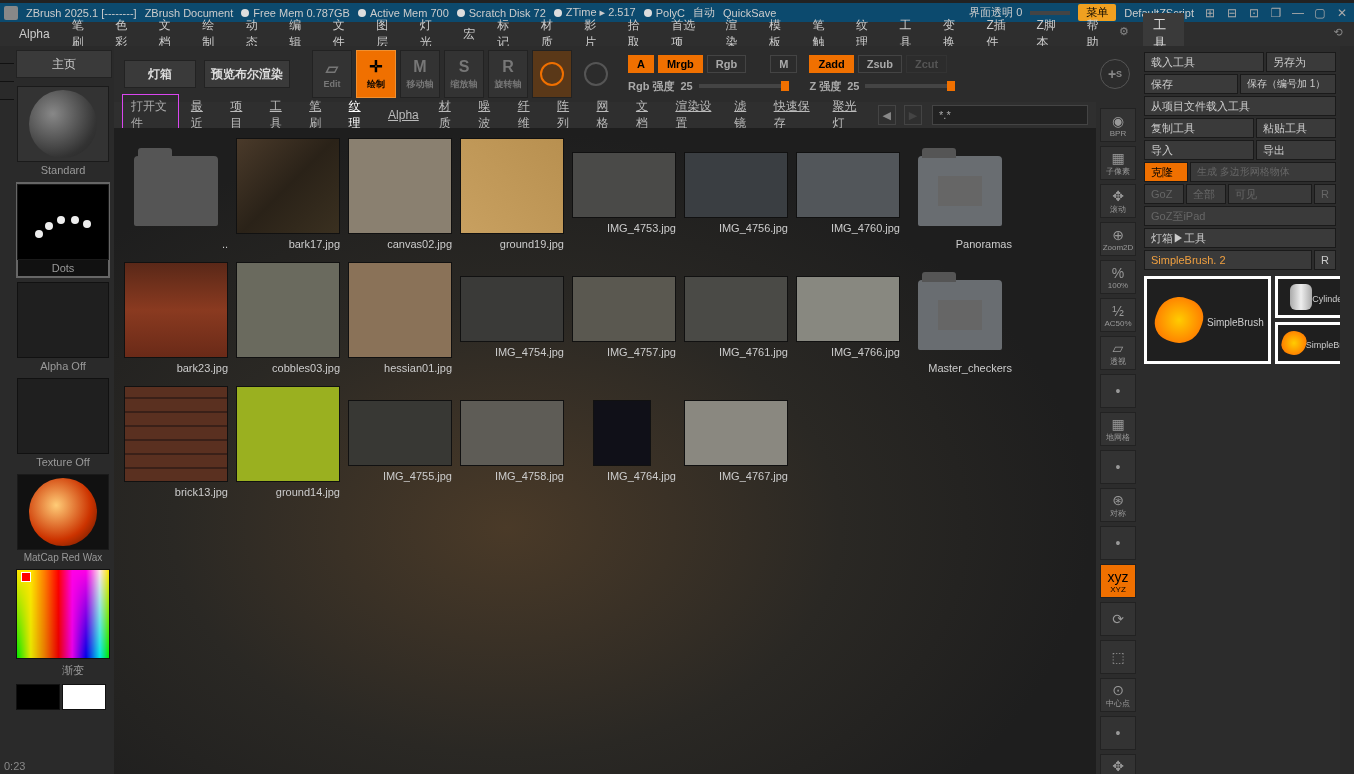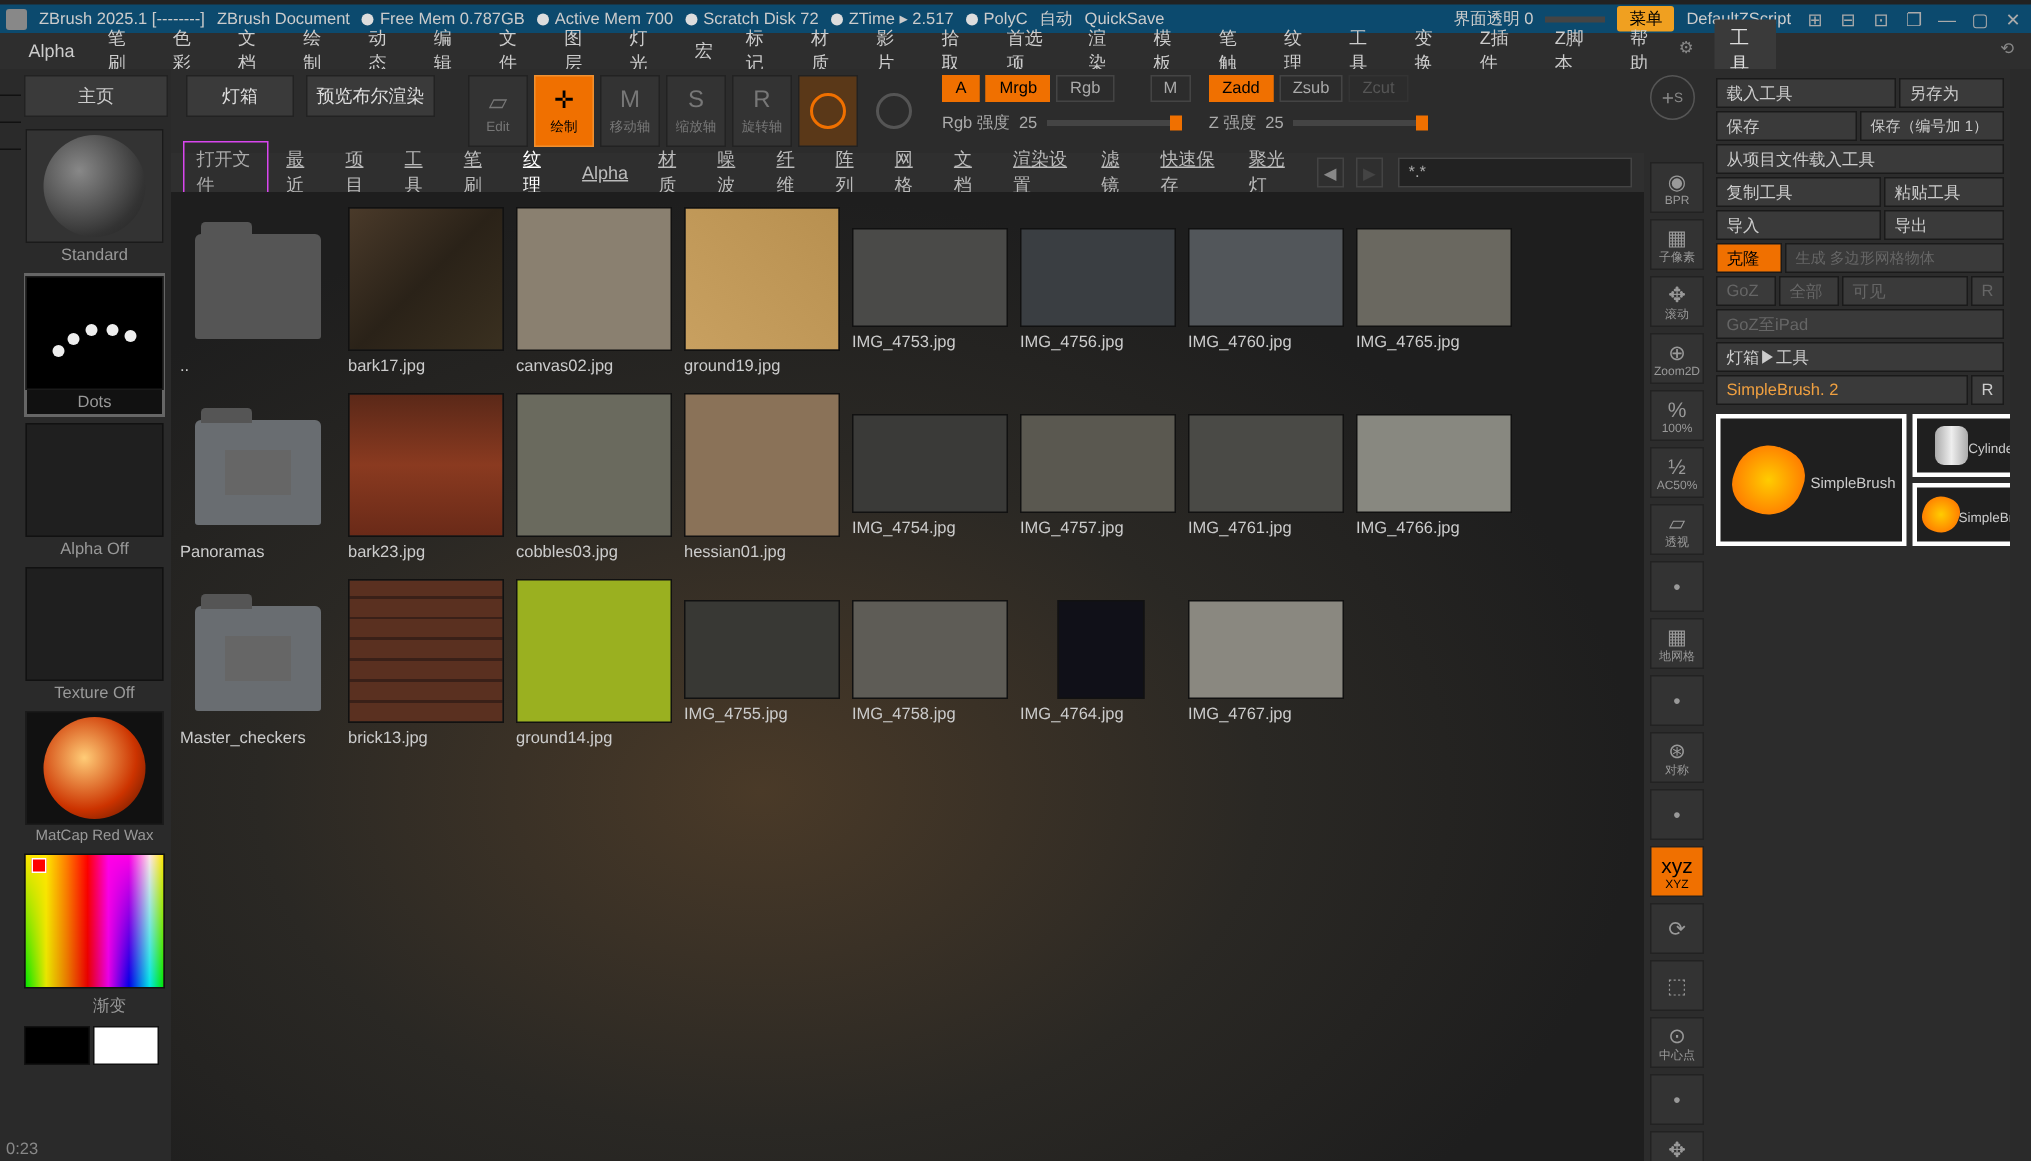--- a/index.html
+++ b/index.html
@@ -43,21 +43,21 @@
 
 .colorpick { width: 94px; height: 90px; background: linear-gradient(to bottom, #ff0000, #000); border: 1px solid #111; position: relative; overflow: hidden; }
 .colorpick::before { content: ''; position: absolute; inset: 0; background: linear-gradient(90deg, #0f0, #ff0 15%, #f80 30%, #f00 45%, #f0f 60%, #00f 75%, #0ff 90%, #0f0); mix-blend-mode: screen; opacity: 0.9; }
 .colorpick .sel { position: absolute; top: 2px; left: 4px; width: 10px; height: 10px; border: 1px solid #fff; background: #f00; }
 .gradlabel { font-size: 11px; color: #999; padding: 2px 4px; margin-left: 42px; }
 .swpair { display: flex; gap: 2px; padding: 2px 0; }
 .swpair .sw { width: 44px; height: 26px; border: 1px solid #111; }
 
 
 .center { flex: 1; display: flex; flex-direction: column; background: #262626; }
-.toolbar { height: 68px; background: #2c2c2c; display: flex; padding: 4px 10px; gap: 4px; }
+.toolbar { height: 68px; background: #2c2c2c; display: flex; align-items: center; padding: 4px 10px; gap: 4px; font-weight: bold; }
 .bigbtn { width: 86px; height: 28px; background: #3a3a3a; border: 1px solid #222; display: flex; align-items: center; justify-content: center; color: #ddd; font-size: 12px; margin-right: 4px; }
 .iconbtn { width: 40px; height: 48px; background: #333; border: 1px solid #222; display: flex; flex-direction: column; align-items: center; justify-content: center; gap: 2px; color: #777; font-size: 9px; }
 .iconbtn.orange { background: #f07000; color: #000; border-color: #f09030; }
 .iconbtn.darkorange { background: #5a3818; }
 .iconbtn .ic { width: 18px; height: 18px; display: flex; align-items: center; justify-content: center; font-size: 16px; }
 .chipset { display: flex; flex-direction: column; gap: 6px; margin-left: 8px; }
 .chips { display: flex; gap: 4px; align-items: center; }
 .chip { padding: 2px 8px; border: 1px solid #444; color: #aaa; font-size: 11px; }
 .chip.on { background: #f07000; color: #000; border-color: #f07000; }
 .sliderline { display: flex; align-items: center; gap: 6px; font-size: 11px; color: #aaa; }
@@ -73,21 +73,21 @@
 .btab { padding: 3px 8px; color: #aaa; font-size: 12px; }
 .btab.active { color: #fff; text-decoration: underline; }
 .btab.underline { text-decoration: underline; color: #bbb; }
 .btab.btn { border: 1px solid #d946ef; }
 .bnav { width: 22px; height: 20px; display: flex; align-items: center; justify-content: center; color: #888; border: 1px solid #444; margin-left: 4px; }
 .bsearch { flex: 1; height: 20px; background: #222; border: 1px solid #444; color: #aaa; padding: 0 6px; margin-left: 6px; font-size: 11px; }
 
 
 .gridwrap { flex: 1; background: radial-gradient(ellipse at 40% 60%, #4a3a28 0%, #2a2824 40%, #1e1e1e 70%); overflow: hidden; padding: 10px 6px; position: relative; }
 .grid { display: flex; flex-wrap: wrap; gap: 4px 4px; align-content: flex-start; }
-.thumb { width: 108px; display: flex; flex-direction: column; align-items: flex-start; }
+.thumb { width: 108px; display: flex; flex-direction: column; align-items: flex-end; }
 .thumb .img { width: 104px; height: 96px; background: #333; border: 1px solid #111; }
 .thumb .img.short { height: 66px; margin-top: 14px; }
 .thumb .cap { font-size: 11px; color: #ccc; padding: 4px 0 8px; text-align: center; white-space: nowrap; }
 .folder { width: 84px; height: 70px; background: #555; border-radius: 4px 4px 2px 2px; position: relative; margin-top: 10px; }
 .folder::before { content: ''; position: absolute; top: -8px; left: 4px; width: 34px; height: 10px; background: #555; border-radius: 3px 3px 0 0; }
 
 
 .righttools { width: 44px; background: #2c2c2c; display: flex; flex-direction: column; align-items: center; padding: 6px 2px; gap: 4px; }
 .rtool { width: 36px; height: 34px; background: #333; border: 1px solid #222; display: flex; flex-direction: column; align-items: center; justify-content: center; font-size: 8px; color: #999; }
 .rtool.on { background: #f07000; color: #000; }
@@ -362,24 +362,20 @@
               </div>
               <div class="thumb">
                 <div class="img short" style="background: rgb(58, 62, 66);"></div>
                 <div class="cap">IMG_4756.jpg</div>
               </div>
               <div class="thumb">
                 <div class="img short" style="background: rgb(82, 86, 90);"></div>
                 <div class="cap">IMG_4760.jpg</div>
               </div>
               <div class="thumb">
-                <div class="img short" style="background: rgb(106, 104, 96);"></div>
-                <div class="cap">IMG_4765.jpg</div>
-              </div>
-              <div class="thumb">
                 <div class="img" style="background: transparent; border: none; display: flex; align-items: center; justify-content: center;">
                   <div class="folder" style="background: rgb(102, 102, 102); box-shadow: rgba(120, 140, 160, 0.2) 0px 0px 0px 20px inset;"></div>
                 </div>
                 <div class="cap">Panoramas</div>
               </div>
               <div class="thumb">
                 <div class="img" style="background: linear-gradient(0deg, rgb(106, 42, 24), rgb(138, 58, 32), rgb(90, 40, 24));"></div>
                 <div class="cap">bark23.jpg</div>
               </div>
               <div class="thumb">

